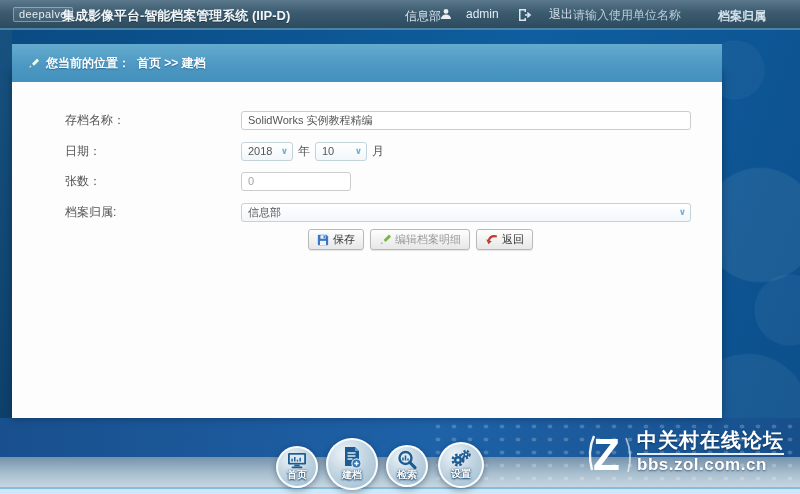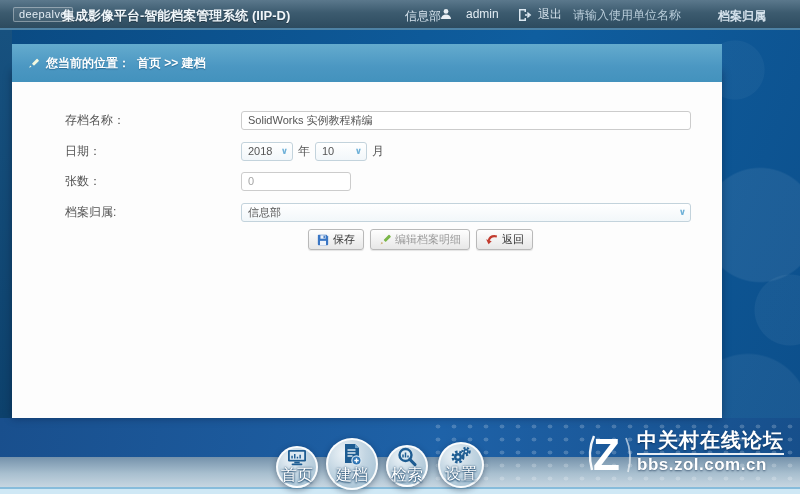--- a/index.html
+++ b/index.html
@@ -26,21 +26,21 @@
   .topbar { position:absolute; top:0; left:0; width:800px; height:30px; z-index:7;
     background:linear-gradient(#5b788c 0%, #3c5b6f 45%, #2d4b5f 100%);
     border-bottom:2px solid #4e82a5; color:#d5e2ec; }
   .logo { position:absolute; left:13px; top:7px; font-size:11px; color:#e3edf4;
     padding:0 5px 1px; border:1px solid rgba(255,255,255,0.35); border-radius:2px;
     background:rgba(255,255,255,0.08); letter-spacing:0.4px; }
   .app-title { position:absolute; left:62px; top:7px; font-size:13px; font-weight:bold;
     color:#f0f6fa; text-shadow:0 1px 1px rgba(0,0,0,0.35); }
   .tb-dept  { position:absolute; left:405px; top:8px; font-size:12px; }
   .tb-user  { position:absolute; left:440px; top:7px; display:flex; align-items:center; gap:14px; font-size:12px; color:#e2ecf3; }
-  .tb-logout{ position:absolute; left:517px; top:6px; display:flex; align-items:center; gap:6px; font-size:12px; cursor:pointer; }
+  .tb-logout{ position:absolute; left:517px; top:6px; display:flex; align-items:center; gap:17px; font-size:12px; cursor:pointer; }
   .tb-search{ position:absolute; left:573px; top:5px; width:128px; height:20px;
     background:transparent; border:none; outline:none; color:#b9cdda; font-size:12px; }
   .tb-search::placeholder { color:#b9cdda; }
   .tb-data  { position:absolute; left:718px; top:8px; font-size:12px; font-weight:bold; cursor:pointer; }
 
   
   .breadcrumb { position:absolute; top:44px; left:12px; width:710px; height:38px; z-index:5;
     background:linear-gradient(#64abce 0%, #4b97c2 60%, #4392bd 100%);
     display:flex; align-items:center; padding-left:16px; gap:7px;
     color:#fff; font-size:12px; font-weight:bold; text-shadow:0 1px 1px rgba(0,60,100,0.45); }
@@ -85,21 +85,21 @@
   .nav { position:absolute; top:438px; left:276px; width:220px; height:56px; z-index:8; }
   .nav-btn { position:absolute; border-radius:50%; cursor:pointer;
     background:radial-gradient(circle at 35% 28%, #eef4f8 0%, #c2d5e2 45%, #9dbcd0 100%);
     border:2px solid rgba(255,255,255,0.92);
     box-shadow:0 2px 6px rgba(0,20,45,0.4);
     display:flex; flex-direction:column; align-items:center; justify-content:center; }
   .nav-home   { left:0;   top:8px; width:42px; height:42px; }
   .nav-create { left:50px; top:0;  width:52px; height:52px; }
   .nav-search { left:110px;top:7px; width:42px; height:42px; }
   .nav-set    { left:162px;top:4px; width:46px; height:46px; }
-  .nav-label { font-size:16px; font-weight:normal; color:#fff; margin-top:-2px;
+  .nav-label { font-size:10px; font-weight:bold; color:#fff; margin-top:-2px;
     text-shadow:0 1px 2px rgba(8,55,95,0.95), 0 0 2px rgba(8,55,95,0.8); }
 
   
   .watermark { position:absolute; top:428px; left:584px; z-index:8; display:flex;
     align-items:flex-start; gap:3px; color:#fff; }
   .wm-text { display:flex; flex-direction:column; margin-top:2px; }
   .wm-line1 { font-size:20px; font-weight:bold; letter-spacing:1px; line-height:1.05;
     text-shadow:0 1px 2px rgba(0,30,60,0.55); padding-bottom:2px;
     border-bottom:2px solid rgba(255,255,255,0.9); }
   .wm-line2 { font-size:17px; font-weight:bold; letter-spacing:0.5px; line-height:1.15;

